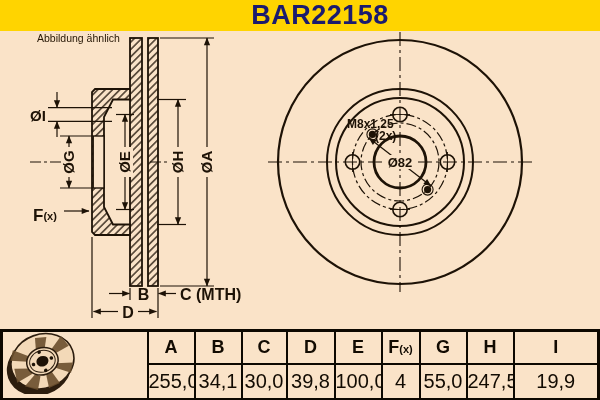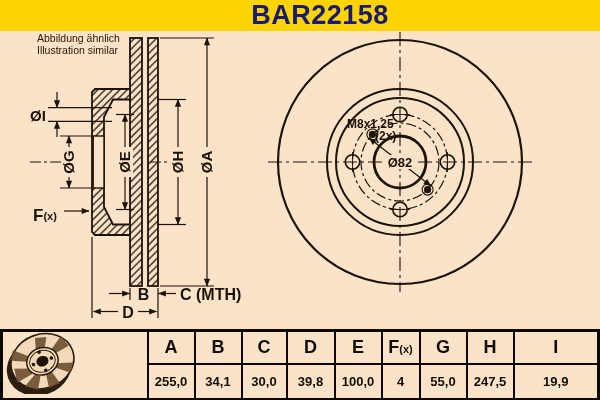--- a/index.html
+++ b/index.html
@@ -26,36 +26,35 @@
   .spec-table{
     position:absolute;left:0;top:329px;width:600px;height:71px;z-index:2;
     border-collapse:collapse;table-layout:fixed;background:#FAE3C8;
   }
   .spec-table td,.spec-table th{
     border:2.4px solid #0D0800;padding:0;text-align:center;vertical-align:middle;
     color:#120B02;overflow:hidden;
   }
   .spec-table{border:3px solid #0D0800;}
   .spec-table th{font-size:18px;font-weight:bold;height:31px;}
-  .spec-table td.val{font-size:13px;font-weight:bold;}
+  .spec-table td.val{font-size:20px;font-weight:normal;}
   .spec-table .sub{font-size:11px;font-weight:bold;}
   .photo-cell{width:146px;}
 </style>
 </head>
 <body>
 
 <div class="page">
 
   <div class="header">
     <span class="title">BAR22158</span>
   </div>
 
   <div class="disclaimer">
     <div>Abbildung ähnlich</div>
-    <div>Illustration similar</div>
   </div>
 
   <svg class="draw" width="600" height="400" viewBox="0 0 600 400">
     <defs>
       <pattern id="hatch" width="5.2" height="5.2" patternUnits="userSpaceOnUse" patternTransform="rotate(-45)">
         <rect width="5.2" height="5.2" fill="#FAE3C8"></rect>
         <line x1="0" y1="2.6" x2="5.2" y2="2.6" stroke="#1D1206" stroke-width="1.25"></line>
       </pattern>
       <marker id="arw" viewBox="0 0 10 10" refX="9.4" refY="5" markerWidth="10" markerHeight="6.5" orient="auto-start-reverse">
         <path d="M0,1 L10,5 L0,9 z" fill="#1D1206"></path>

